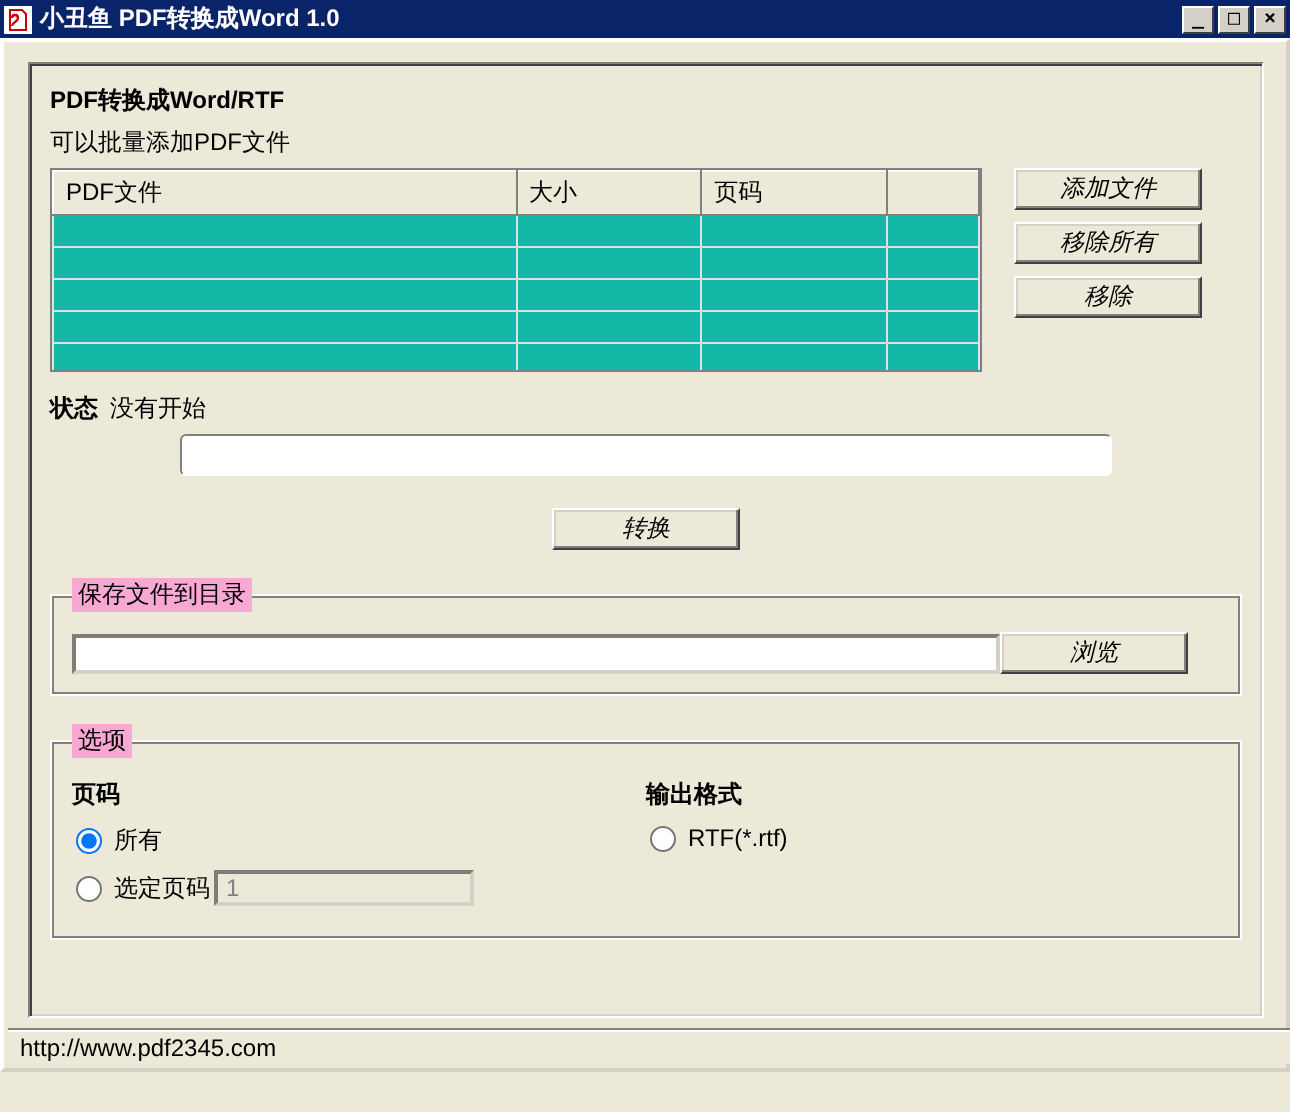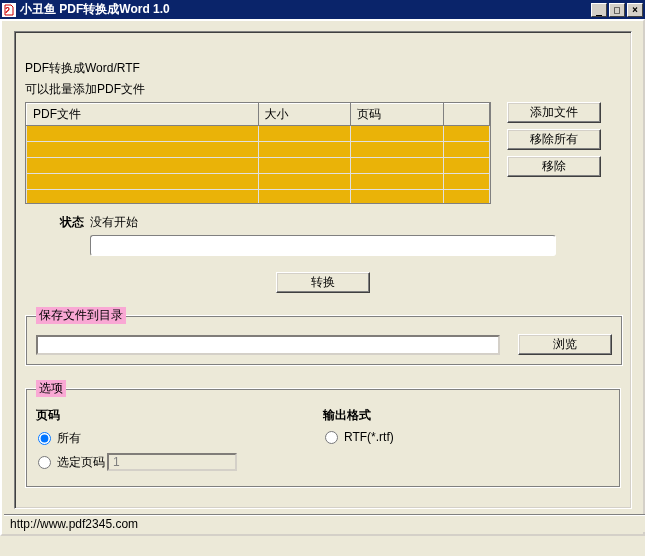--- a/index.html
+++ b/index.html
@@ -54,29 +54,29 @@
     position: absolute;
     left: 12px; top: 10px;
     width: 618px; height: 478px;
     background: #ece9d8;
     border: 1px solid #808080;
     border-top-color: #808080; border-left-color: #808080;
     border-right-color: #fff; border-bottom-color: #fff;
     box-shadow: inset 1px 1px 0 #404040, inset -1px -1px 0 #d4d0c8;
     padding: 8px 10px 10px 10px;
   }
-  .section-title { font-weight: normal; font-size: 12px; margin-top: 20px; }
+  .section-title { font-weight: bold; font-size: 12px; margin-top: 2px; }
   .section-sub { font-size: 12px; margin-top: 4px; margin-bottom: 4px; }
   .toprow { display: flex; gap: 16px; }
   .table-wrap {
     width: 466px;
   }
   .grid {
     border: 1px solid #808080;
-    background: #eab308;
+    background: #14b8a6;
     height: 102px;
     overflow: hidden;
   }
   .grid table { border-collapse: collapse; width: 100%; }
   .grid th {
     background: #ece9d8;
     border: 1px solid; 
     border-color: #fff #808080 #808080 #fff;
     font-weight: normal;
     text-align: left;
@@ -93,22 +93,23 @@
   .btn {
     width: 94px; height: 21px;
     background: #ece9d8;
     border: 1px solid #fff;
     border-right-color: #404040; border-bottom-color: #404040;
     box-shadow: inset -1px -1px 0 #808080, inset 1px 1px 0 #d4d0c8;
     font-size: 12px;
     cursor: default;
     text-align: center;
     line-height: 19px;
-  }
-  .status-row { display: flex; align-items: center; margin-top: 10px; margin-left: 35px; }
+    font-style: italic;
+  }
+  .status-row { display: flex; align-items: center; margin-top: 10px; }
   .status-row .lbl { font-weight: bold; margin-right: 6px; }
   .status-row .stat { flex: 1; }
   .progress-wrap { display: flex; gap: 16px; margin-top: 4px; align-items: center; flex-direction: column; }
   .progress {
     width: 466px; height: 21px;
     background: #fff;
     border: 1px solid #808080;
     border-top-color: #808080; border-left-color: #808080;
     border-right-color: #fff; border-bottom-color: #fff;
     border-radius: 3px;
@@ -118,21 +119,21 @@
     box-shadow: 0 0 0 1px #808080 inset;
     margin: 14px 0 0 0;
     padding: 10px 10px 10px 10px;
     position: relative;
   }
   fieldset.group legend {
     padding: 0 3px;
     background: #f9a8d4;
     font-size: 12px;
   }
-  .save-row { display: flex; gap: 18px; align-items: center; }
+  .save-row { display: flex; align-items: center; }
   .text-input {
     width: 464px; height: 20px;
     background: #fff;
     border: 2px inset #d4d0c8;
     padding: 0 2px;
     font-size: 12px;
   }
   .options-row { display: flex; }
   .opt-col { flex: 1; }
   .opt-title { font-weight: bold; margin-bottom: 6px; }

